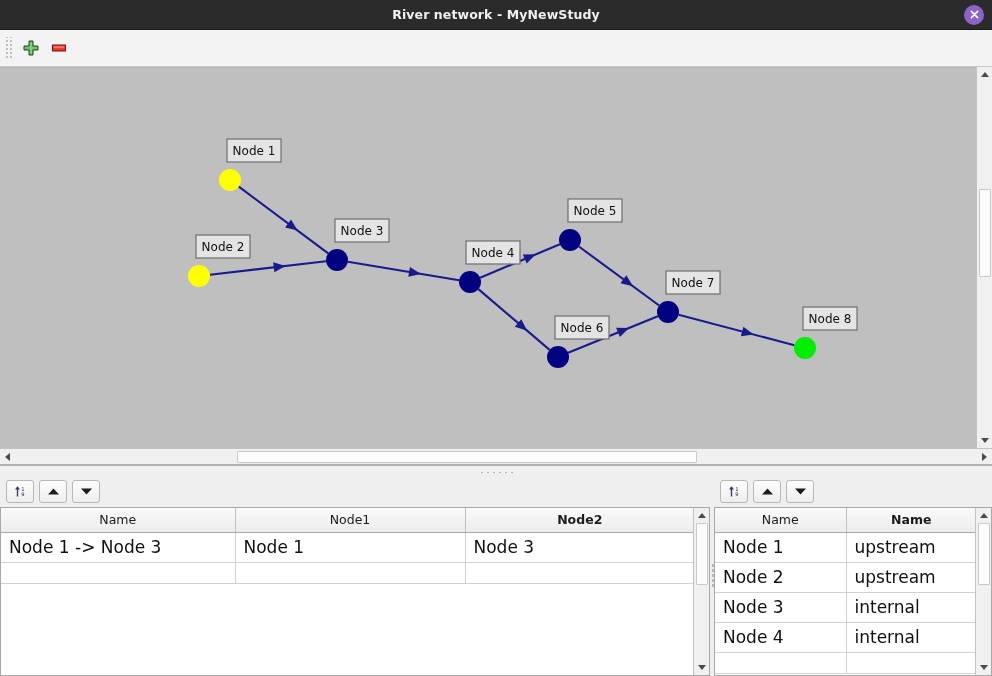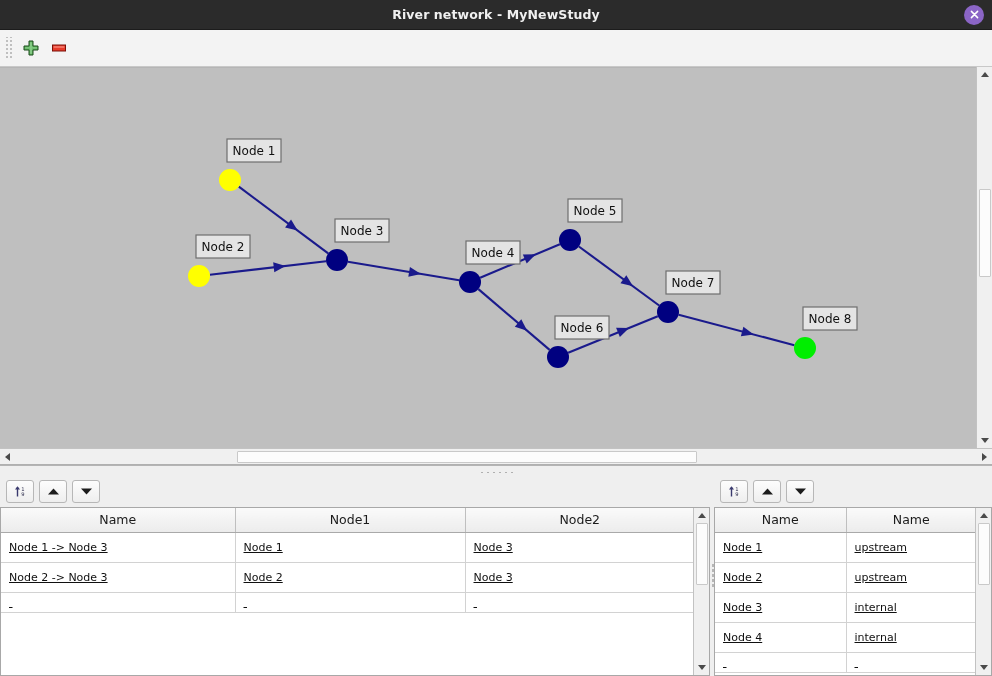--- a/index.html
+++ b/index.html
@@ -197,34 +197,33 @@
     border-right: 1px solid #bfbfbf;
     border-bottom: 1px solid #a9a9a9;
     font-weight: normal;
     font-size: 12.5px;
     color: #1b1b1b;
     height: 24px;
     text-align: center;
     padding: 0 4px;
     cursor: pointer;
   }
-  table.grid th:last-child { border-right: none; }
+  table.grid th:last-child { border-right: none; font-weight: bold; }
   table.grid td {
     border-right: 1px solid #d2d2d2;
     border-bottom: 1px solid #d2d2d2;
     height: 30px;
-    font-size: 11px;
+    font-size: 17px;
     color: #101010;
     padding: 0 8px;
     background: #fff;
     white-space: nowrap;
     overflow: hidden;
     text-overflow: ellipsis;
     cursor: default;
-    text-decoration: underline;
   }
   table.grid td:last-child { border-right: none; }
   table.grid tr.blank td { height: 20px; }
 
   .grid-vscroll {
     flex: 0 0 16px; width: 16px;
     background: #f0f0f0;
     border-left: 1px solid #c2c2c2;
     display: flex; flex-direction: column;
   }
@@ -418,25 +417,20 @@
                   <th>Node1</th>
                   <th>Node2</th>
                 </tr>
               </thead>
             <tbody id="branch-body">
                 <tr>
                   <td>Node 1 -&gt; Node 3</td>
                   <td>Node 1</td>
                   <td>Node 3</td>
                 </tr>
-                <tr>
-                  <td>Node 2 -&gt; Node 3</td>
-                  <td>Node 2</td>
-                  <td>Node 3</td>
-                </tr>
                 <tr class="blank">
                   <td>&nbsp;</td>
                   <td>&nbsp;</td>
                   <td>&nbsp;</td>
                 </tr>
               </tbody>
           </table>
         </div>
         <div class="grid-vscroll">
           <div class="sb-btn">

